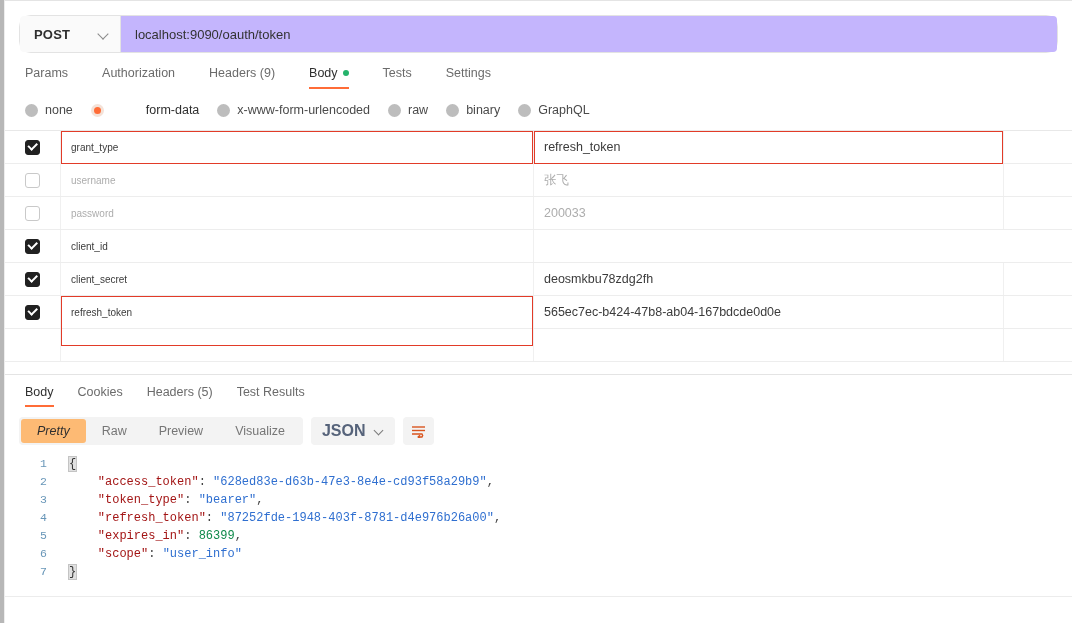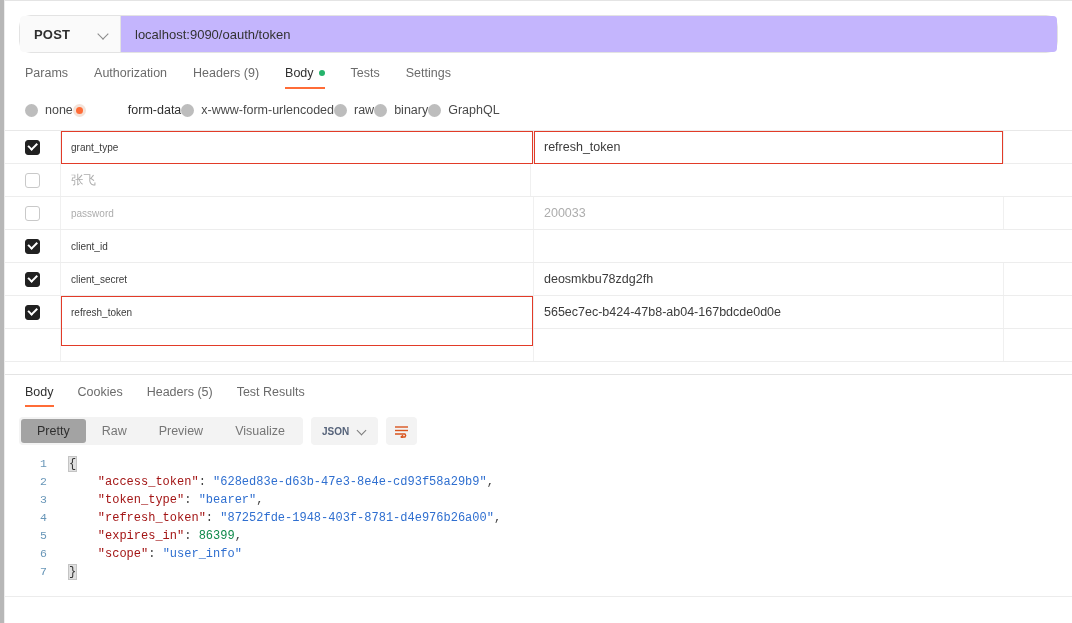--- a/index.html
+++ b/index.html
@@ -50,39 +50,39 @@
   .url-input {
     flex: 1; display: flex; align-items: center;
     padding: 0 14px; background: #c4b5fd;
     border-radius: 0 4px 4px 0;
     font-size: 13px; color: #333;
     cursor: text;
   }
 
   
   .req-tabs {
-    display: flex; align-items: flex-end; gap: 0;
+    display: flex; align-items: flex-end; gap: 8px;
     margin: 0 14px; height: 36px; padding-top: 12px;
   }
   .req-tab {
     position: relative; display: flex; align-items: center; gap: 5px;
     padding: 0 13px 9px 13px; font-size: 12.5px; color: #6b6b6b;
     cursor: pointer; white-space: nowrap;
   }
   .req-tab:first-child { padding-left: 6px; }
   .req-tab.active { color: #2f2f2f; }
   .req-tab.active::after {
     content: ""; position: absolute; left: 13px; right: 13px; bottom: 0;
     height: 2px; background: #ff6c37;
   }
   .req-tab:first-child.active::after { left: 6px; }
   .dot-green { width: 6px; height: 6px; border-radius: 50%; background: #25b36b; display:inline-block; }
 
   
-  .radio-row { display: flex; align-items: center; margin: 10px 14px 0 20px; height: 22px; }
+  .radio-row { display: flex; align-items: center; gap: 18px; margin: 10px 14px 0 20px; height: 22px; }
   .radio-opt { display: flex; align-items: center; gap: 7px; font-size: 12.5px; color: #4a4a4a; cursor: pointer; }
   .radio-mark {
     width: 13px; height: 13px; border-radius: 50%; background: #bdbdbd;
     display: flex; align-items: center; justify-content: center; flex: none;
   }
   .radio-opt.selected .radio-mark { background: #f4e2d8; }
   .radio-opt.selected .radio-mark::after {
     content: ""; width: 7px; height: 7px; border-radius: 50%; background: #ff6c37;
   }
   .radio-opt.selected .radio-label { color: #2f2f2f; margin-left: 35px; }
@@ -147,24 +147,24 @@
   }
 
   .fmt-row { display: flex; align-items: center; gap: 8px; padding: 10px 14px 0 14px; }
   .seg {
     display: flex; align-items: center; background: #f3f3f3; border-radius: 4px; height: 28px; padding: 2px;
   }
   .seg-item {
     padding: 0 16px; height: 24px; display: flex; align-items: center;
     font-size: 12.5px; color: #767676; border-radius: 3px; cursor: pointer;
   }
-  .seg-item.active { background: #a3a3a3; color: #2f2f2f; }
+  .seg-item.active { background: #fdba74; color: #2f2f2f; font-style: italic; }
   .json-sel {
     display: flex; align-items: center; gap: 9px; background: #f3f3f3; border-radius: 4px;
-    height: 28px; padding: 0 11px; font-size: 10px; color: #56637a; font-weight: bold; cursor: pointer;
+    height: 28px; padding: 0 11px; font-size: 16px; color: #56637a; font-weight: bold; cursor: pointer;
   }
   .json-sel .chev::before { border-color:#7b7b7b; width:6px;height:6px;}
   .wrap-btn {
     width: 31px; height: 28px; background: #f3f3f3; border-radius: 4px;
     display: flex; align-items: center; justify-content: center; cursor: pointer;
   }
 
   
   .code {
     position: relative; margin-top: 10px; height: 150px;
@@ -258,20 +258,21 @@
       </div>
       <div class="cell-key hl">grant_type</div>
       <div class="cell-val hl">refresh_token</div>
       <div class="cell-desc"></div>
     </div>
 
     <div class="fd-row">
       <div class="cell-check">
         <span class="cb"></span>
       </div>
+      <div class="cell-key muted">username</div>
       <div class="cell-val muted">张飞</div>
       <div class="cell-desc"></div>
     </div>
 
     <div class="fd-row">
       <div class="cell-check">
         <span class="cb"></span>
       </div>
       <div class="cell-key muted">password</div>
       <div class="cell-val muted">200033</div>

